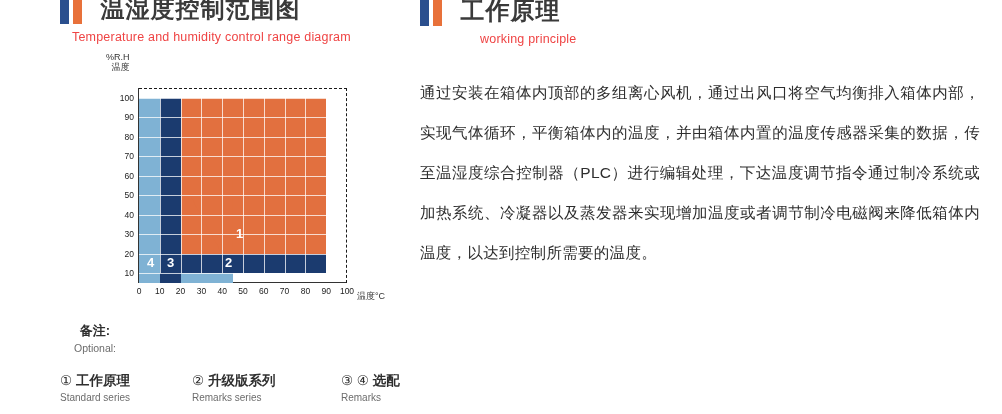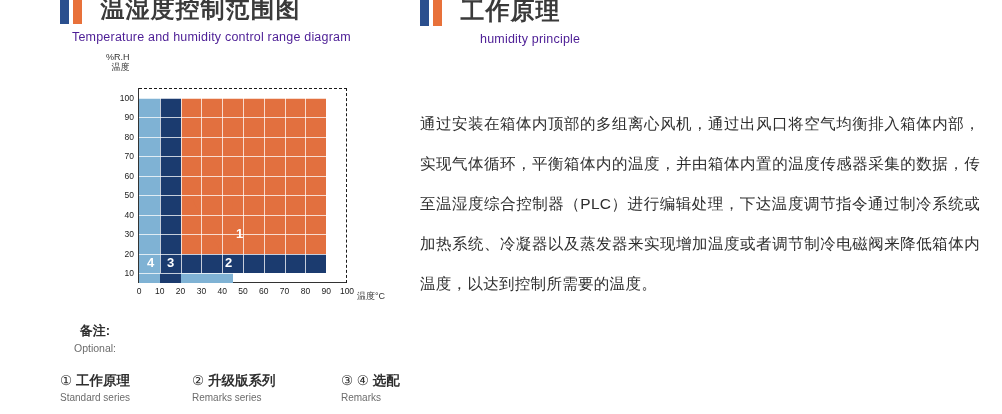--- a/index.html
+++ b/index.html
@@ -18,21 +18,21 @@
   .flag i { display: inline-block; width: 9px; height: 30px; vertical-align: top; }
   .flag i.blue { background: #2b4f8e; margin-right: 4px; }
   .flag i.orange { background: #e8713a; }
 
   .sec-title-cn {
     font-size: 24px; font-weight: bold; color: #3a3a3a;
     letter-spacing: 1px; line-height: 30px;
     display: inline-block; vertical-align: top; margin-left: 14px;
   }
   .sec-title-en {
-    font-size: 12.5px; color: #4c1d95; letter-spacing: .2px;
+    font-size: 12.5px; color: #ef4444; letter-spacing: .2px;
     margin-top: 6px;
   }
 
   
   .chart-wrap { position: absolute; left: 60px; top: 52px; width: 350px; height: 260px; }
 
   .axis-label-y {
     position: absolute; left: 46px; top: 0px;
     font-size: 9px; color: #333; line-height: 10px; text-align: right;
   }
@@ -88,21 +88,21 @@
 
   .legend { position: absolute; left: 60px; top: 372px; width: 400px; }
   .lg-item { position: absolute; }
   .lg-cn { font-size: 13.5px; font-weight: bold; color: #2f2f2f; white-space: nowrap; }
   .lg-cn .circ { font-weight: normal; }
   .lg-en { font-size: 10px; color: #6c6c6c; margin-top: 2px; white-space: nowrap; }
 
   
   .right-head { position: absolute; left: 420px; top: -4px; }
   .body-text {
-    position: absolute; left: 420px; top: 104px; width: 560px;
+    position: absolute; left: 420px; top: 73px; width: 560px;
     font-size: 15.5px; color: #2e2e2e; line-height: 40px;
     text-align: justify; letter-spacing: .3px;
   }
 </style>
 </head>
 <body>
 
 <div class="page">
 
   <div class="sec-head" style="left:60px; top:-6px;">
@@ -222,18 +222,18 @@
       </div>
       <div class="lg-en">Remarks</div>
     </div>
   </div>
 
   <div class="sec-head right-head">
     <div style="white-space:nowrap;">
       <span class="flag"><i class="blue"></i><i class="orange"></i></span>
       <span class="sec-title-cn">工作原理</span>
     </div>
-    <div class="sec-title-en" style="margin-left:60px;">humidity principle</div>
+    <div class="sec-title-en" style="margin-left:60px;">working principle</div>
   </div>
 
   <div class="body-text">通过安装在箱体内顶部的多组离心风机，通过出风口将空气均衡排入箱体内部，实现气体循环，平衡箱体内的温度，并由箱体内置的温度传感器采集的数据，传至温湿度综合控制器（PLC）进行编辑处理，下达温度调节指令通过制冷系统或加热系统、冷凝器以及蒸发器来实现增加温度或者调节制冷电磁阀来降低箱体内温度，以达到控制所需要的温度。</div>
 
 </div>
 
 </body></html>

